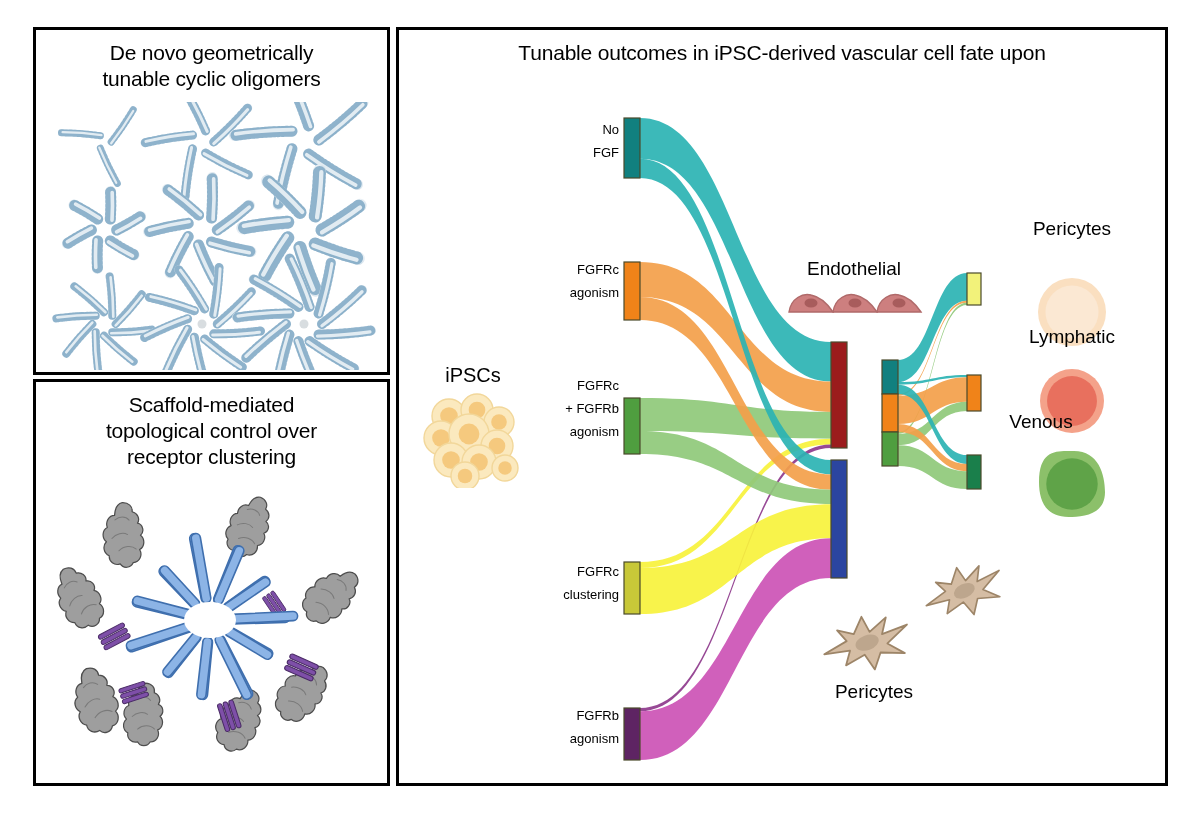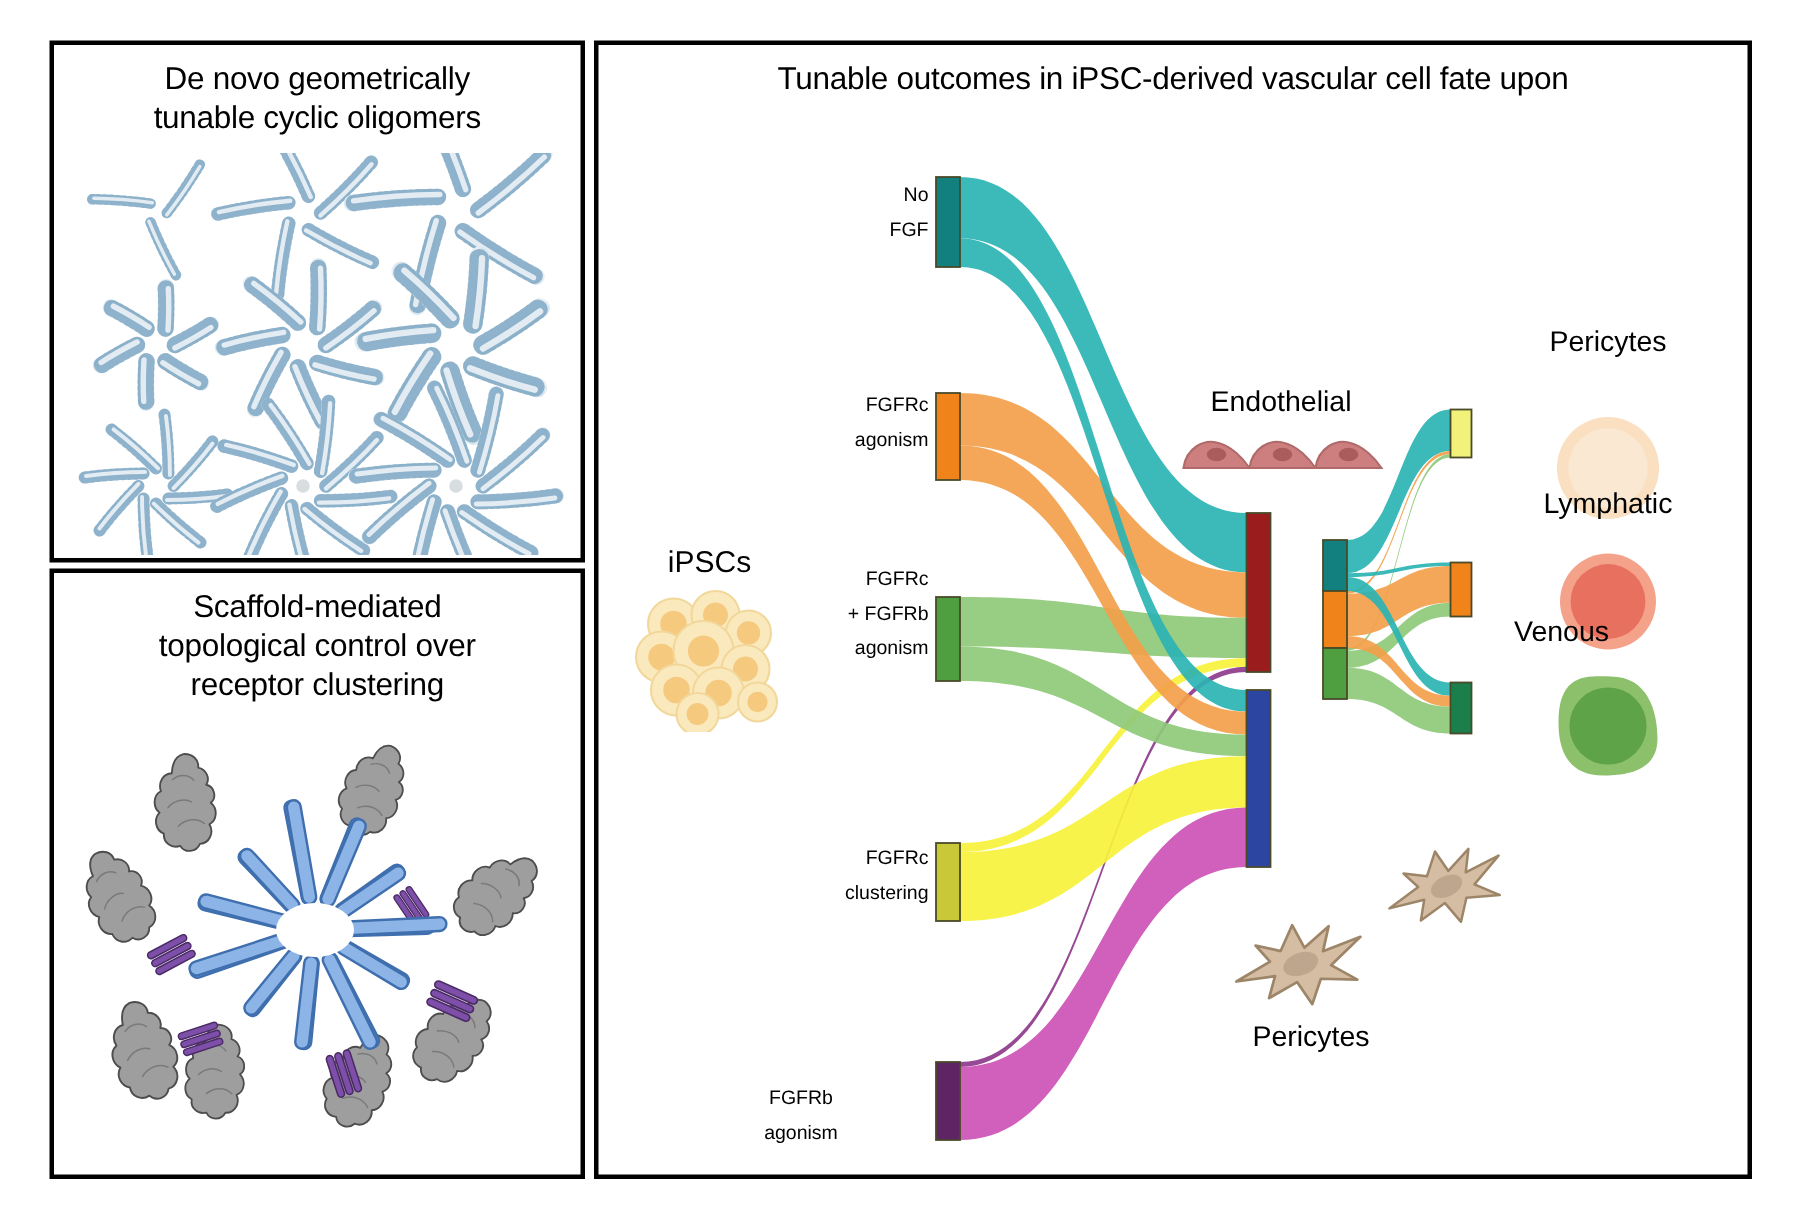--- a/index.html
+++ b/index.html
@@ -657,21 +657,21 @@
       </div>
       <div class="nodelabel" style="left:50px;top:344px;width:170px;">
         <div>FGFRc</div>
         <div>+ FGFRb</div>
         <div>agonism</div>
       </div>
       <div class="nodelabel" style="left:50px;top:530px;width:170px;">
         <div>FGFRc</div>
         <div>clustering</div>
       </div>
-      <div class="nodelabel" style="left:50px;top:690px;width:170px;text-align:center;">
+      <div class="nodelabel" style="left:50px;top:674px;width:170px;">
         <div>FGFRb</div>
         <div>agonism</div>
       </div>
 
       <div class="celllabel" style="left:370px;top:228px;width:170px;">Endothelial</div>
       <div class="celllabel" style="left:390px;top:607px;width:170px;margin-top:44px;">Pericytes</div>
 
       <div class="celllabel" style="left:588px;top:188px;width:170px;">Pericytes</div>
       <div class="celllabel" style="left:588px;top:296px;width:170px;">Lymphatic</div>
       <div class="celllabel" style="left:557px;top:381px;width:170px;text-align:center;">Venous</div>

